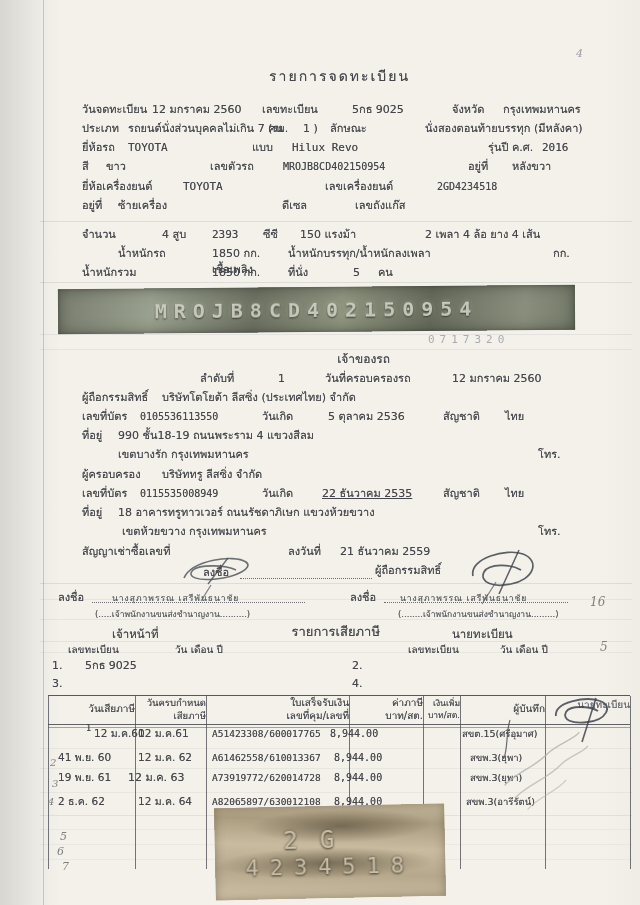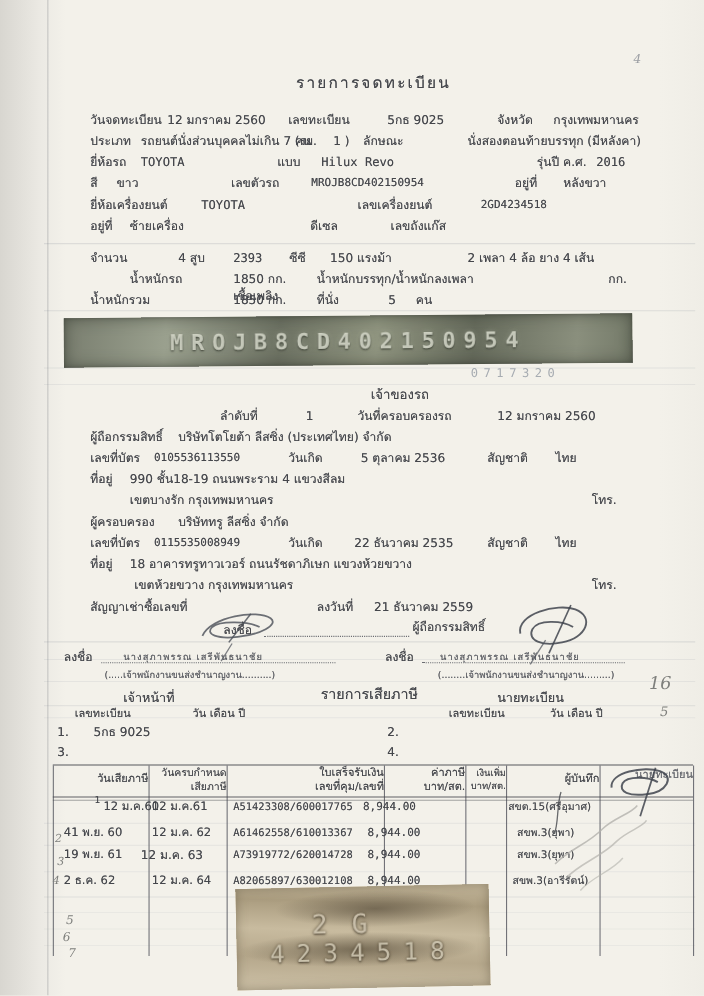--- a/index.html
+++ b/index.html
@@ -143,21 +143,21 @@
 <div class="t" style="left:82px;top:429px;">ที่อยู่</div>
 <div class="t" style="left:118px;top:429px;">990 ชั้น18-19 ถนนพระราม 4 แขวงสีลม</div>
 <div class="t" style="left:118px;top:448px;">เขตบางรัก กรุงเทพมหานคร</div>
 <div class="t" style="left:538px;top:448px;">โทร.</div>
 
 <div class="t" style="left:82px;top:468px;">ผู้ครอบครอง</div>
 <div class="t" style="left:162px;top:468px;">บริษัททรู ลีสซิ่ง จำกัด</div>
 <div class="t" style="left:82px;top:487px;">เลขที่บัตร</div>
 <div class="t mono sm" style="left:140px;top:488px;">0115535008949</div>
 <div class="t" style="left:262px;top:487px;">วันเกิด</div>
-<div class="t" style="left:322px;top:487px;">22 ธันวาคม 2535</div>
+<div class="t" style="left:322px;top:487px;text-decoration:underline;">22 ธันวาคม 2535</div>
 <div class="t" style="left:443px;top:487px;">สัญชาติ</div>
 <div class="t" style="left:505px;top:487px;">ไทย</div>
 <div class="t" style="left:82px;top:506px;">ที่อยู่</div>
 <div class="t" style="left:118px;top:506px;">18 อาคารทรูทาวเวอร์ ถนนรัชดาภิเษก แขวงห้วยขวาง</div>
 <div class="t" style="left:122px;top:525px;">เขตห้วยขวาง กรุงเทพมหานคร</div>
 <div class="t" style="left:538px;top:525px;">โทร.</div>
 
 <div class="t" style="left:82px;top:545px;">สัญญาเช่าซื้อเลขที่</div>
 <div class="t" style="left:288px;top:545px;">ลงวันที่</div>
 <div class="t" style="left:340px;top:545px;">21 ธันวาคม 2559</div>
@@ -182,21 +182,21 @@
   </svg>
 <div class="t" style="left:350px;top:591px;">ลงชื่อ</div>
 <div class="dots" style="left:384px;top:602px;width:184px;"></div>
 <div class="t xs" style="left:400px;top:593px;color:#5b5d63;letter-spacing:1px;">นางสุภาพรรณ เสรีพันธนาชัย</div>
 <svg class="scribble" style="left:478px;top:580px;" width="22" height="26" viewBox="0 0 22 26">
     <path d="M18,2 L4,24" stroke="#4a4f57" stroke-width="1.2" fill="none" opacity=".7"></path>
   </svg>
 
 <div class="t xs" style="left:95px;top:609px;color:#5b5d63;">(.....เจ้าพนักงานขนส่งชำนาญงาน..........)</div>
 <div class="t xs" style="left:398px;top:609px;color:#5b5d63;">(........เจ้าพนักงานขนส่งชำนาญงาน.........)</div>
-<div class="t hand" style="left:590px;top:611px;font-size:16px;">16</div>
+<div class="t hand" style="left:590px;top:595px;font-size:12px;">16</div>
 
 <div class="t" style="left:112px;top:628px;font-size:11.5px;">เจ้าหน้าที่</div>
 <div class="t ctr" style="left:250px;top:624px;width:130px;font-size:13px;">รายการเสียภาษี</div>
 <div class="t" style="left:452px;top:628px;font-size:11.5px;">นายทะเบียน</div>
 <div class="t sm" style="left:68px;top:644px;">เลขทะเบียน</div>
 <div class="t sm" style="left:175px;top:644px;">วัน เดือน ปี</div>
 <div class="t sm" style="left:408px;top:644px;">เลขทะเบียน</div>
 <div class="t sm" style="left:500px;top:644px;">วัน เดือน ปี</div>
 <div class="t hand" style="left:600px;top:640px;font-size:12px;">5</div>
 

